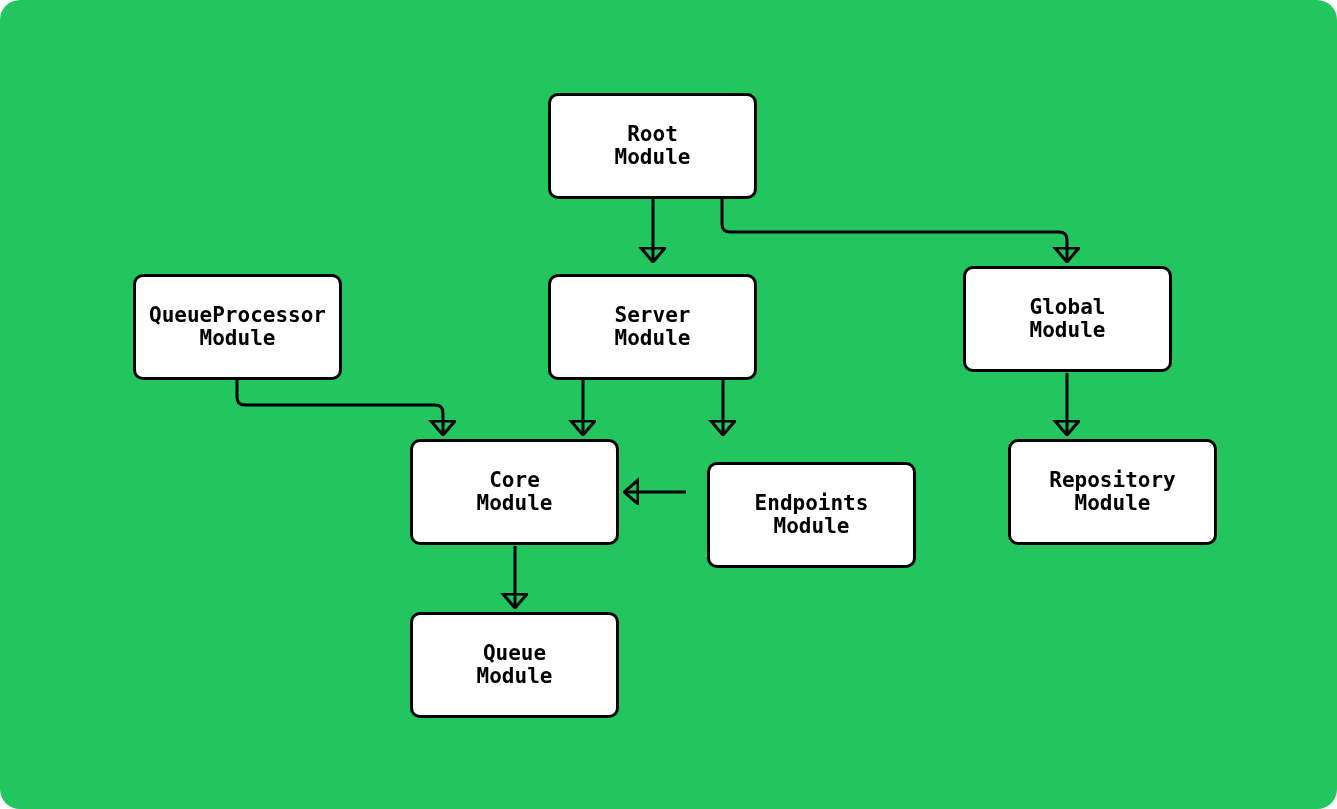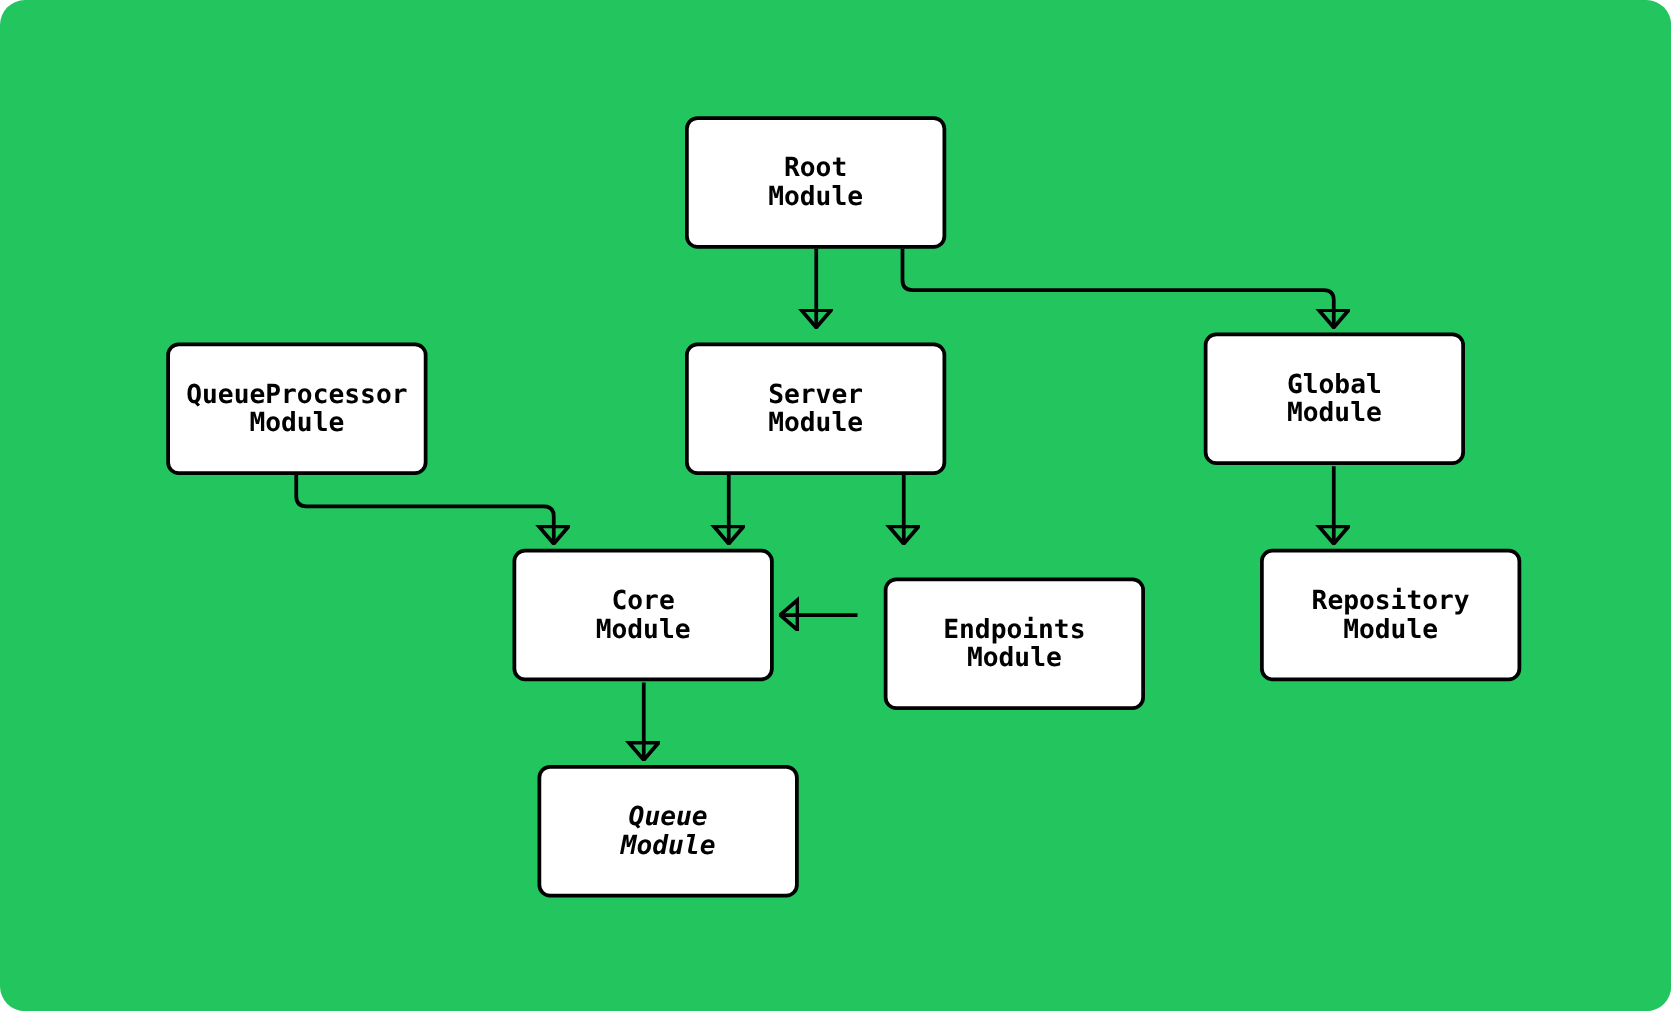--- a/index.html
+++ b/index.html
@@ -98,18 +98,18 @@
   <div class="node" style="left:687px; top:462px;margin-left:20px;">
     <span class="label">Endpoints
 Module</span>
   </div>
 
   <div class="node" style="left:963px; top:439px;margin-left:45px;">
     <span class="label">Repository
 Module</span>
   </div>
 
-  <div class="node" style="left:430px; top:612px;font-style:italic;">
+  <div class="node" style="left:410px; top:612px;">
     <span class="label">Queue
 Module</span>
   </div>
 
 </div>
 
 </body></html>

